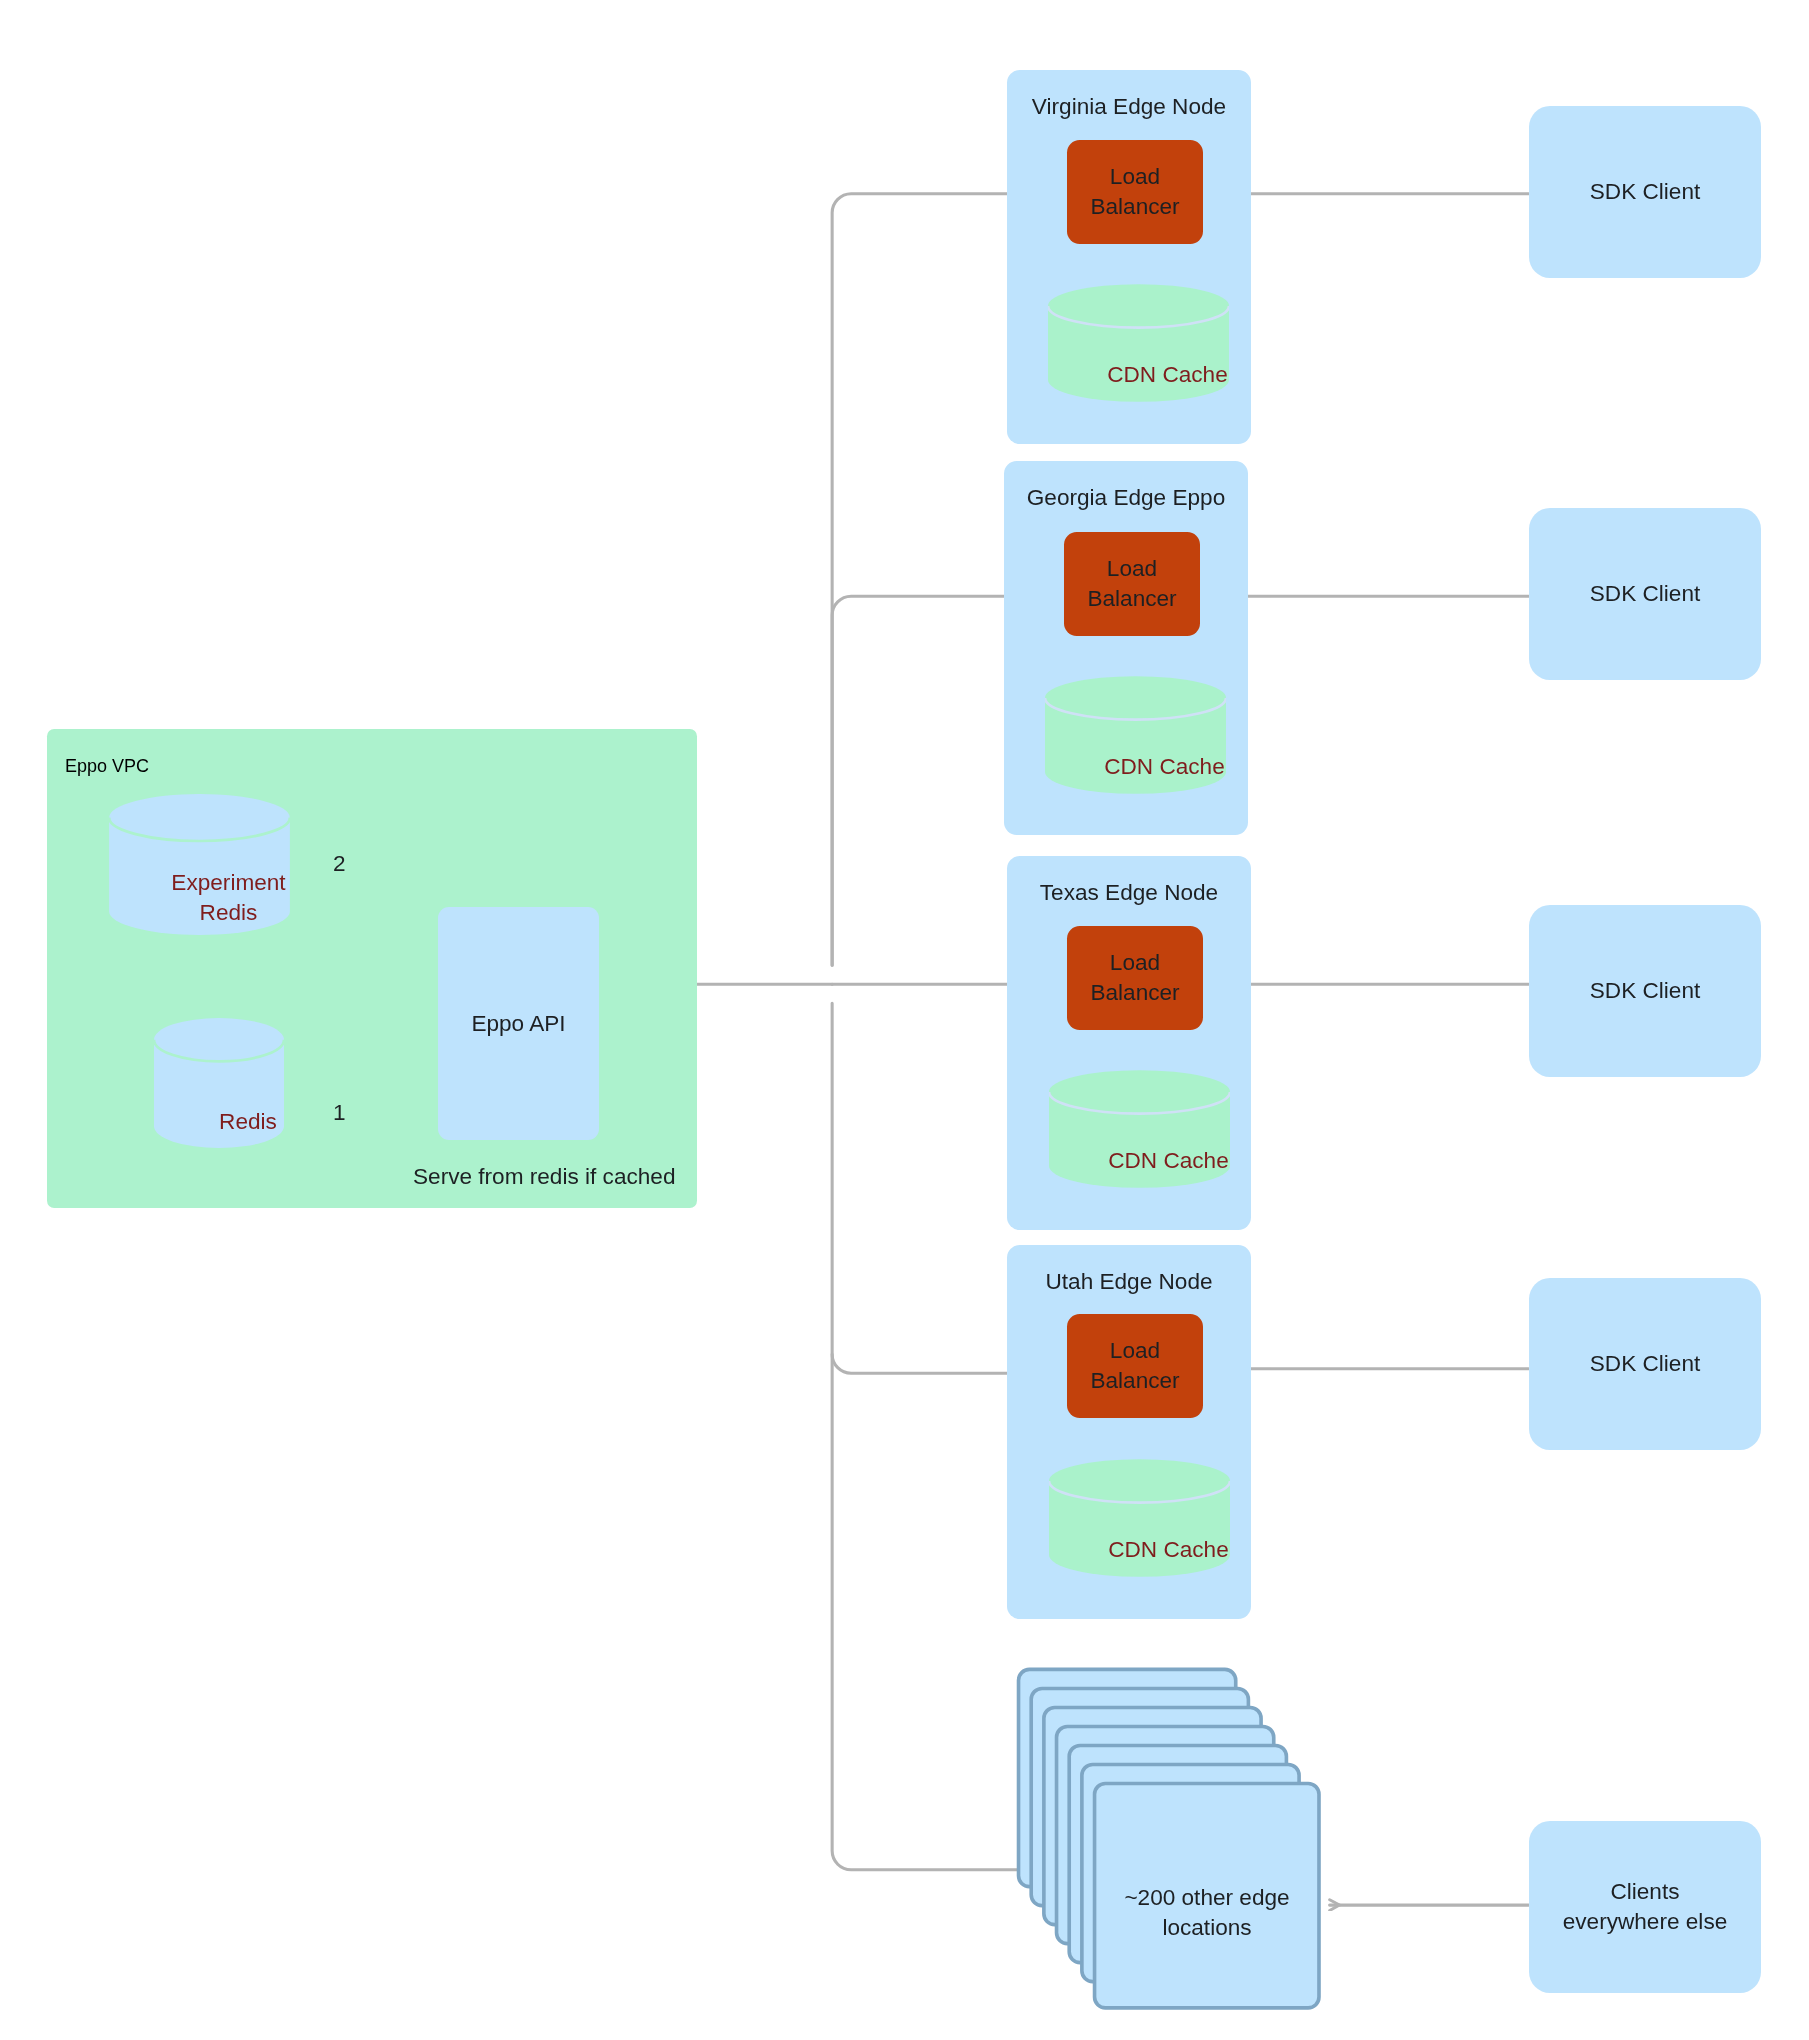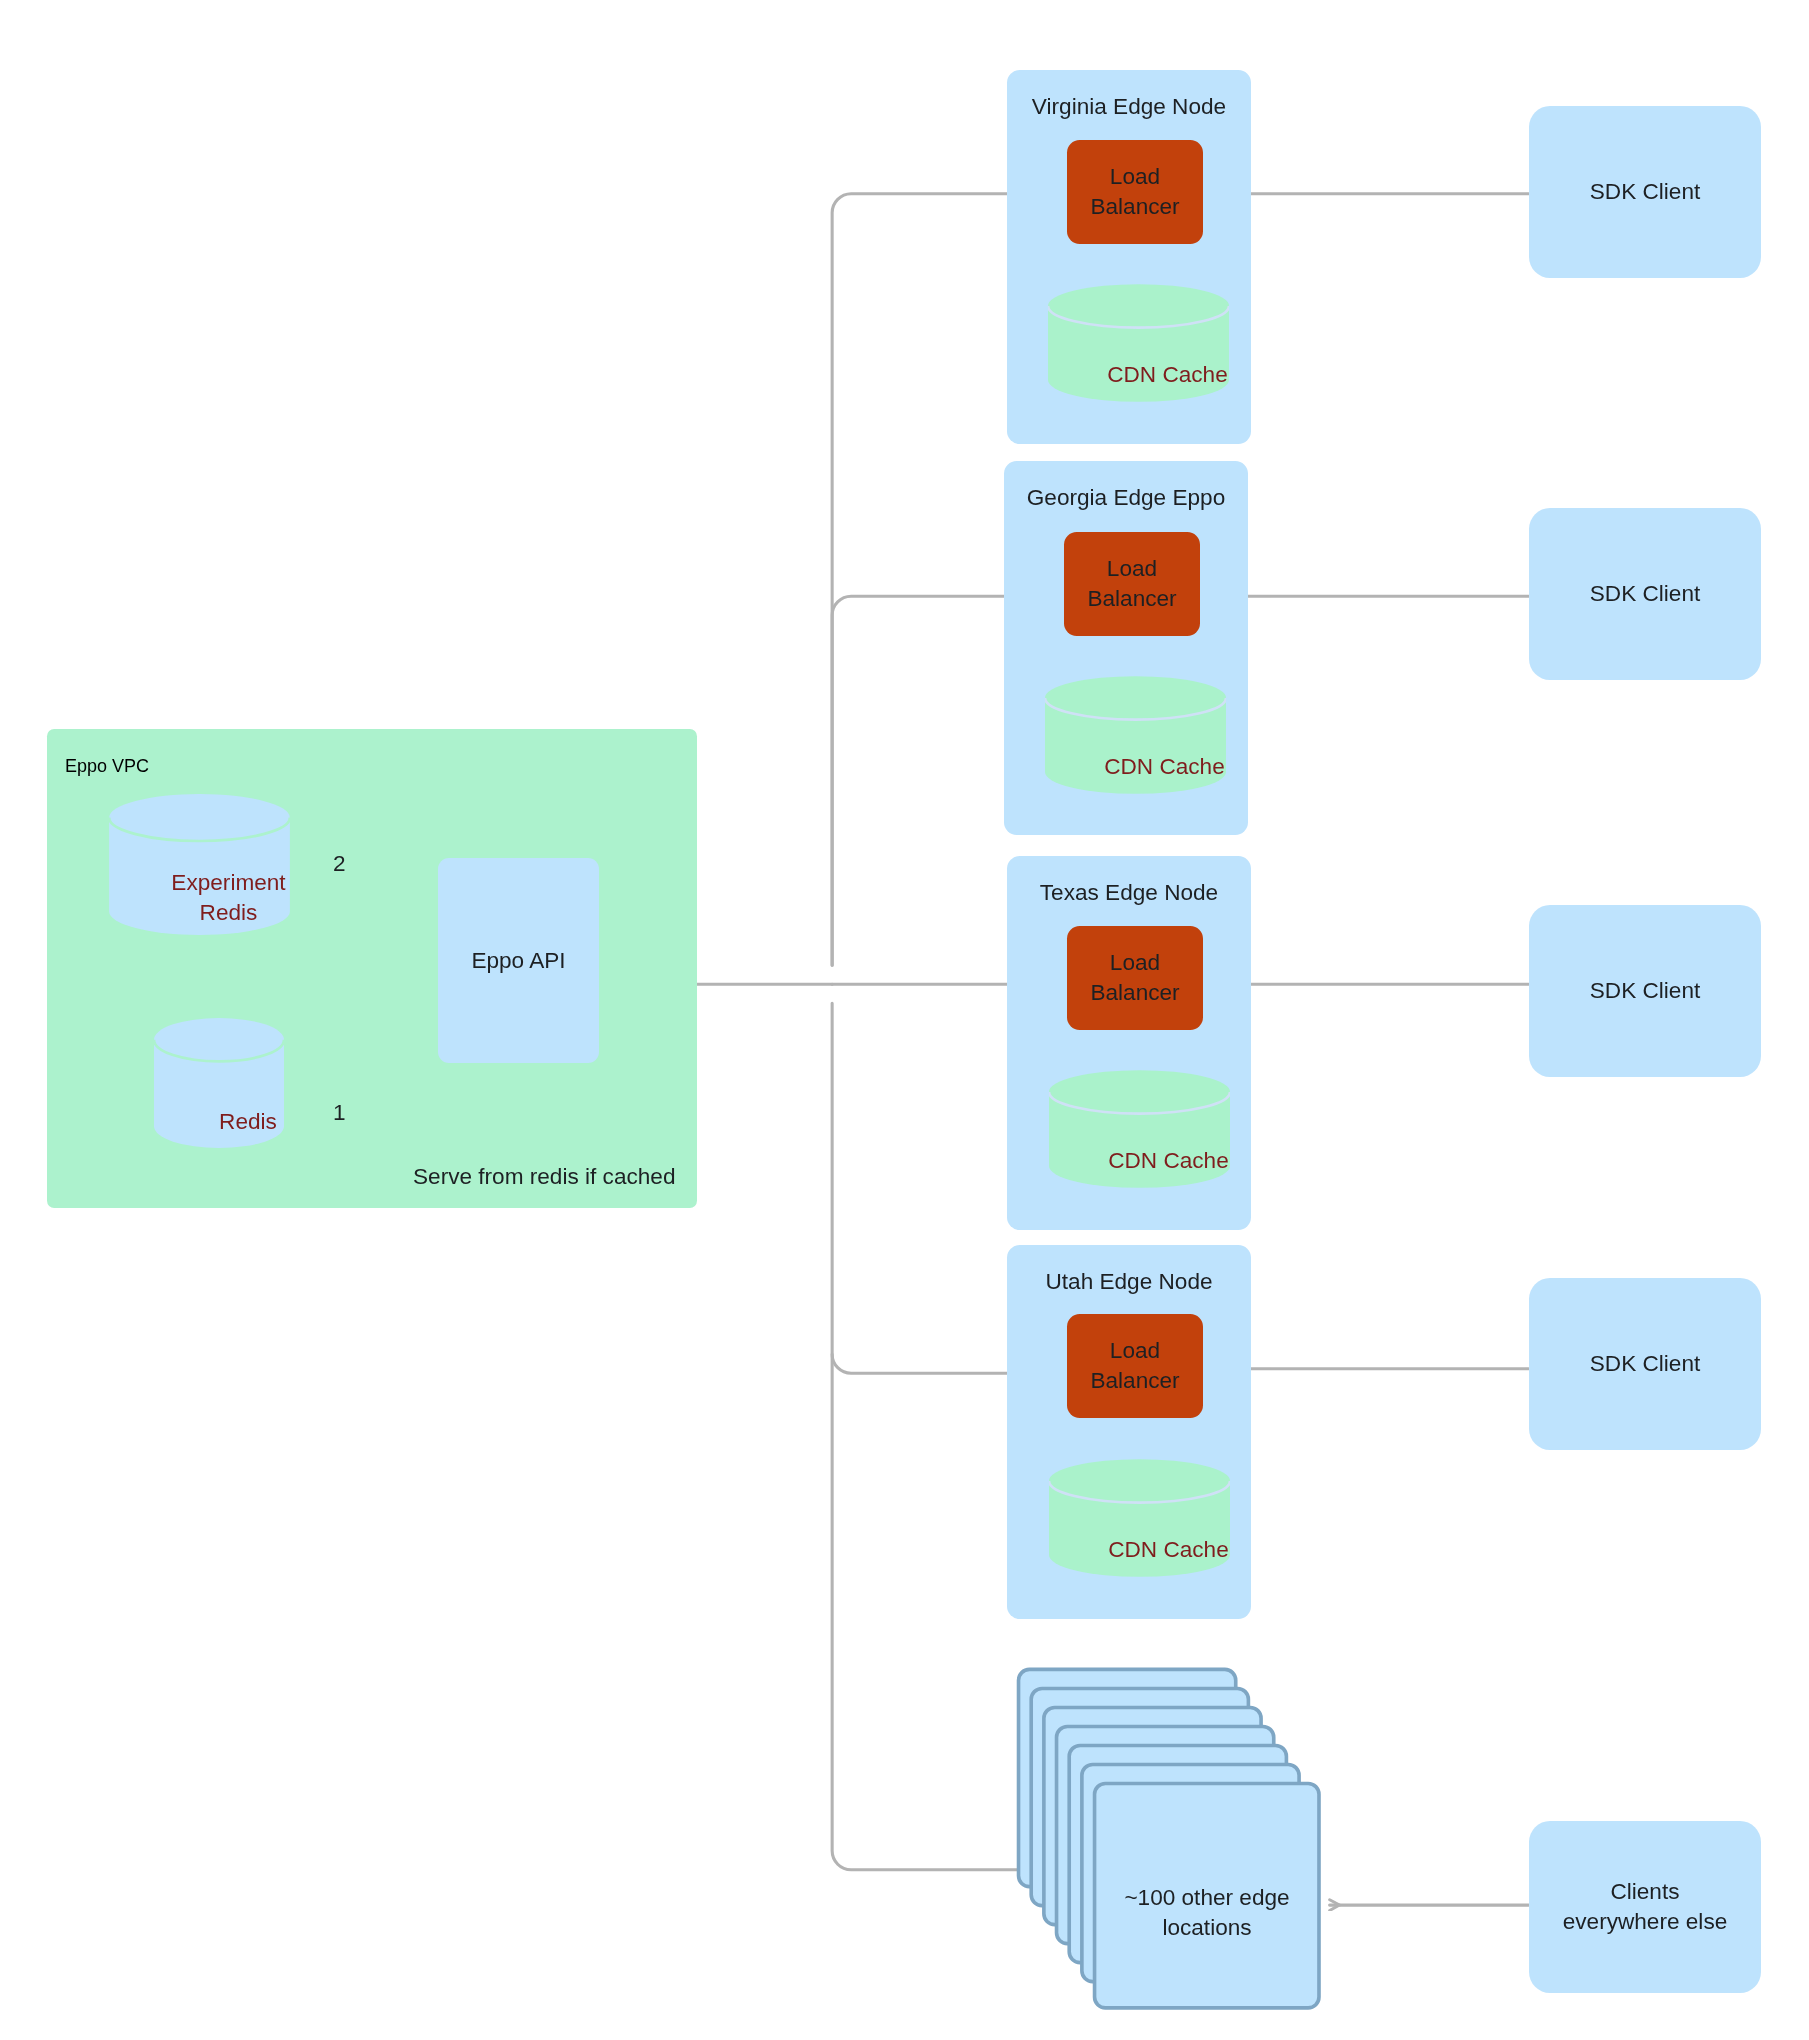--- a/index.html
+++ b/index.html
@@ -163,21 +163,21 @@
 
     <svg style="position:absolute; left:154px; top:1018px; width:130px; height:130px;" viewBox="0 0 144 144">
       <path d="M0,24 a72,24 0 0 1 144,0 V120 a72,24 0 0 1 -144,0 Z" fill="#bee3fd"></path>
       <path d="M0,24 a72,24 0 0 0 144,0" fill="none" stroke="#acf2cd" stroke-width="3"></path>
     </svg>
     <div class="cyl-label" style="left:154px; top:1107px; width:130px;">Redis</div>
 
     <div class="wire-num" style="left:333px; top:851px;">2</div>
     <div class="wire-num" style="left:333px; top:1100px;">1</div>
 
-    <div class="box api" style="left:438px; top:858px; width:161px; height:205px;">Eppo API</div>
+    <div class="box api" style="left:438px; top:907px; width:161px; height:233px;">Eppo API</div>
 
     <div class="box edge-node" style="left:1007px; top:70px; width:244px; height:374px;">
       <div class="edge-title">Virginia Edge Node</div>
     </div>
     <div class="box lb nowrap" style="left:1067px; top:140px; width:136px; height:104px;">Load
 Balancer</div>
     <svg style="position:absolute; left:1048px; top:284px; width:181px; height:118px;" viewBox="0 0 200 130">
       <path d="M0,24 a100,24 0 0 1 200,0 V106 a100,24 0 0 1 -200,0 Z" fill="#aaf2cb"></path>
       <path d="M0,24 a100,24 0 0 0 200,0" fill="none" stroke="#cfe1f6" stroke-width="3"></path>
     </svg>
@@ -224,21 +224,21 @@
       <g fill="#bee3fd" stroke="#7ea6c4" stroke-width="4">
         <rect x="6" y="6" width="240" height="240" rx="12"></rect>
         <rect x="20" y="27" width="240" height="240" rx="12"></rect>
         <rect x="34" y="48" width="240" height="240" rx="12"></rect>
         <rect x="48" y="69" width="240" height="240" rx="12"></rect>
         <rect x="62" y="90" width="240" height="240" rx="12"></rect>
         <rect x="76" y="111" width="240" height="240" rx="12"></rect>
         <rect x="90" y="132" width="248" height="248" rx="12"></rect>
       </g>
     </svg>
-    <div class="stack-label" style="left:1095px; top:1883px; width:224px;">~100 other edge
+    <div class="stack-label" style="left:1095px; top:1883px; width:224px;">~200 other edge
 locations</div>
 
     <div class="box sdk nowrap" style="left:1529px; top:1821px; width:232px; height:172px;text-align:center;">Clients
 everywhere else</div>
 
   </div>
 </div>
 
 
 </body></html>

